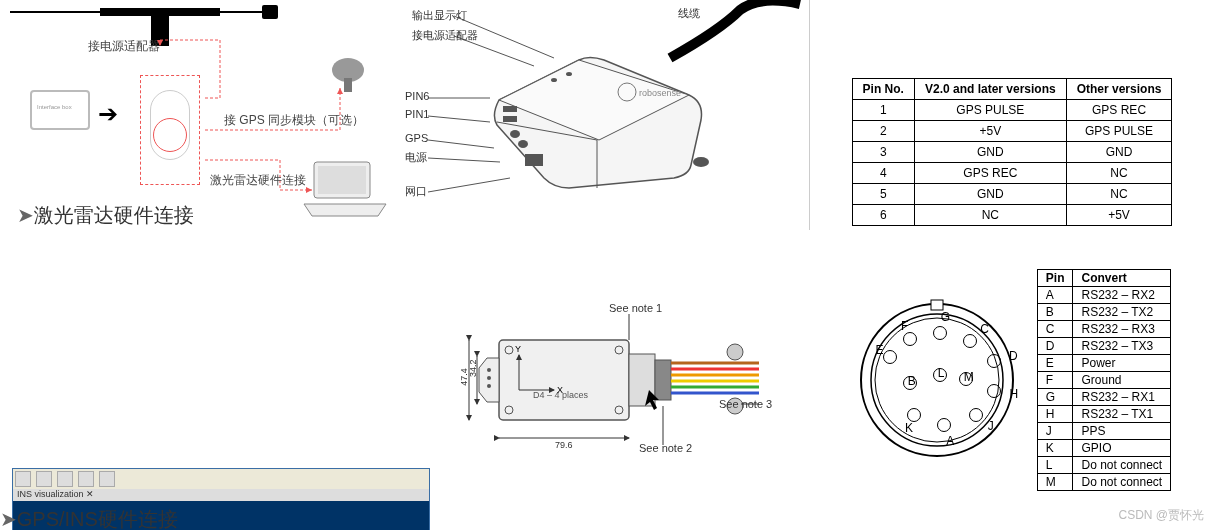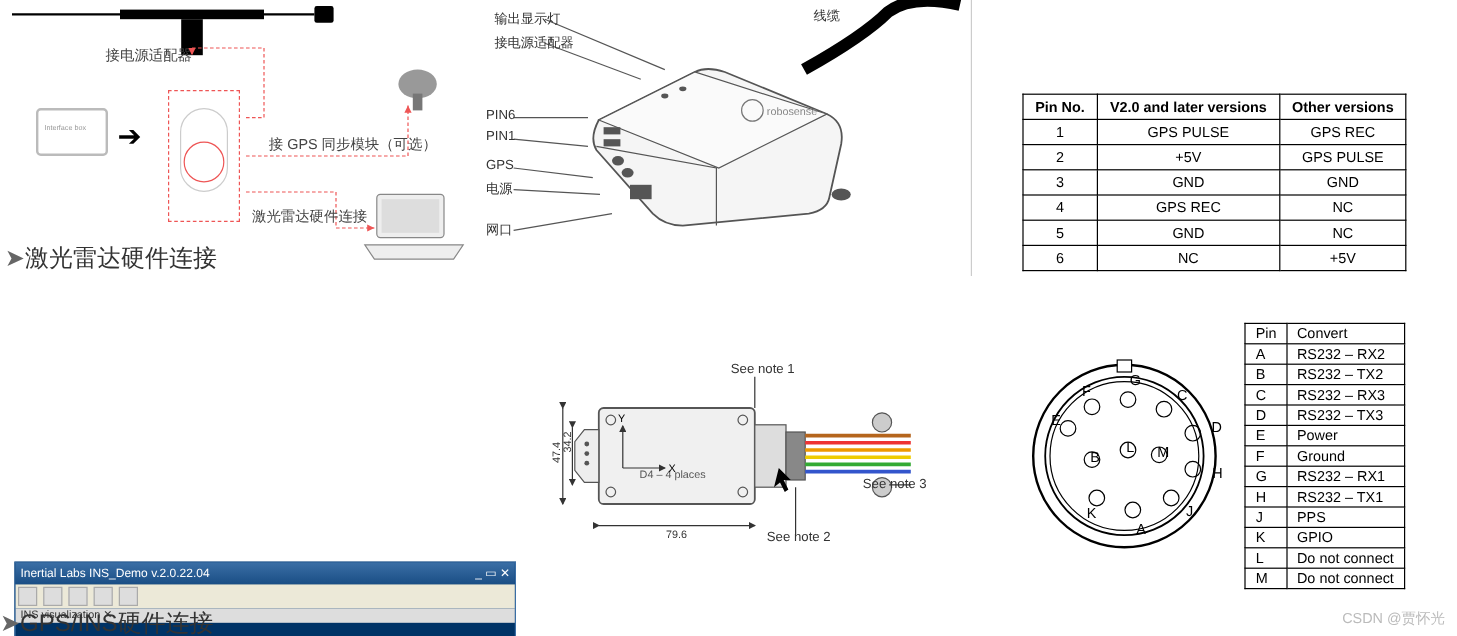--- a/index.html
+++ b/index.html
@@ -11,21 +11,21 @@
   .botleft{width:434px;position:relative}
   .botcenter{width:370px;position:relative;display:flex;align-items:center;justify-content:center}
   .botright{width:410px;position:relative;display:flex;align-items:center;justify-content:center}
   .title{font-size:20px;color:#333;padding:2px 0}
   .title .chev{color:#666}
   table.pin{border-collapse:collapse;margin:4px}
   table.pin th,table.pin td{border:1px solid #000;padding:3px 10px;text-align:center;font-size:12px}
   table.pin th{font-weight:bold}
   table.sig{border-collapse:collapse}
   table.sig th,table.sig td{border:1px solid #000;padding:1px 8px;text-align:left;font-size:12px}
-  table.sig th{font-weight:normal}
+  table.sig th{font-weight:bold}
   .watermark{position:absolute;right:10px;bottom:6px;color:#bbb;font-size:12px}
   
   .label{position:absolute;font-size:12px;color:#444}
   .antenna{position:absolute;left:10px;top:0;width:300px;height:60px}
   .box1{position:absolute;left:30px;top:90px;width:60px;height:40px;border:2px solid #bbb;border-radius:4px}
   .box1 .tiny{position:absolute;left:5px;top:12px;font-size:6px;color:#999}
   .arrow1{position:absolute;left:98px;top:100px;font-size:24px;color:#000}
   .dashedbox{position:absolute;left:140px;top:75px;width:60px;height:110px;border:1px dashed #e55}
   .devicesmall{position:absolute;left:150px;top:90px;width:40px;height:70px;border:1px solid #ccc;border-radius:20px}
   .redcircle{position:absolute;left:153px;top:118px;width:34px;height:34px;border:1px solid #e55;border-radius:50%}
@@ -174,29 +174,25 @@
           <tr>
             <td>6</td>
             <td>NC</td>
             <td>+5V</td>
           </tr>
         </tbody>
     </table>
   </div>
 </div>
 
-<div class="title" style="position:absolute;left:4px;top:200px"><span class="chev">➤</span><span>激光雷达硬件连接</span></div>
+<div class="title" style="position:absolute;left:17px;top:200px"><span class="chev">➤</span><span>激光雷达硬件连接</span></div>
 
 <div class="bottom">
   <div class="botleft">
     <div class="win">
-      <div class="titlebar">
-        <span>Inertial Labs INS_Demo v.2.0.22.04</span>
-        <span>_ ▭ ✕</span>
-      </div>
       <div class="toolbar">
         <span class="tb-ico"></span>
         <span class="tb-ico"></span>
         <span class="tb-ico"></span>
         <span class="tb-ico"></span>
         <span class="tb-ico"></span>
       </div>
       <div class="visbar"><span>INS visualization</span> <span>✕</span></div>
 
     </div>

